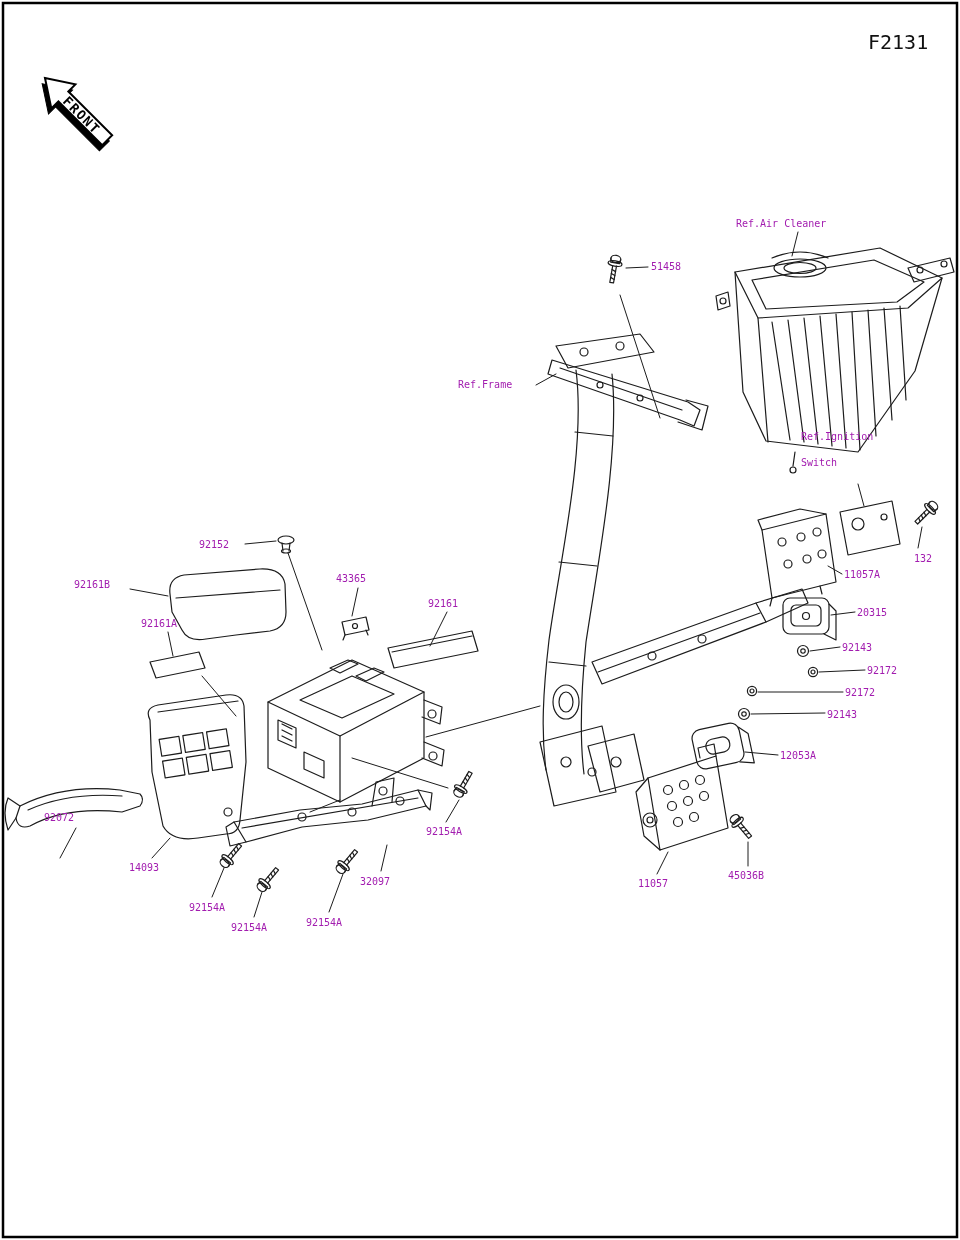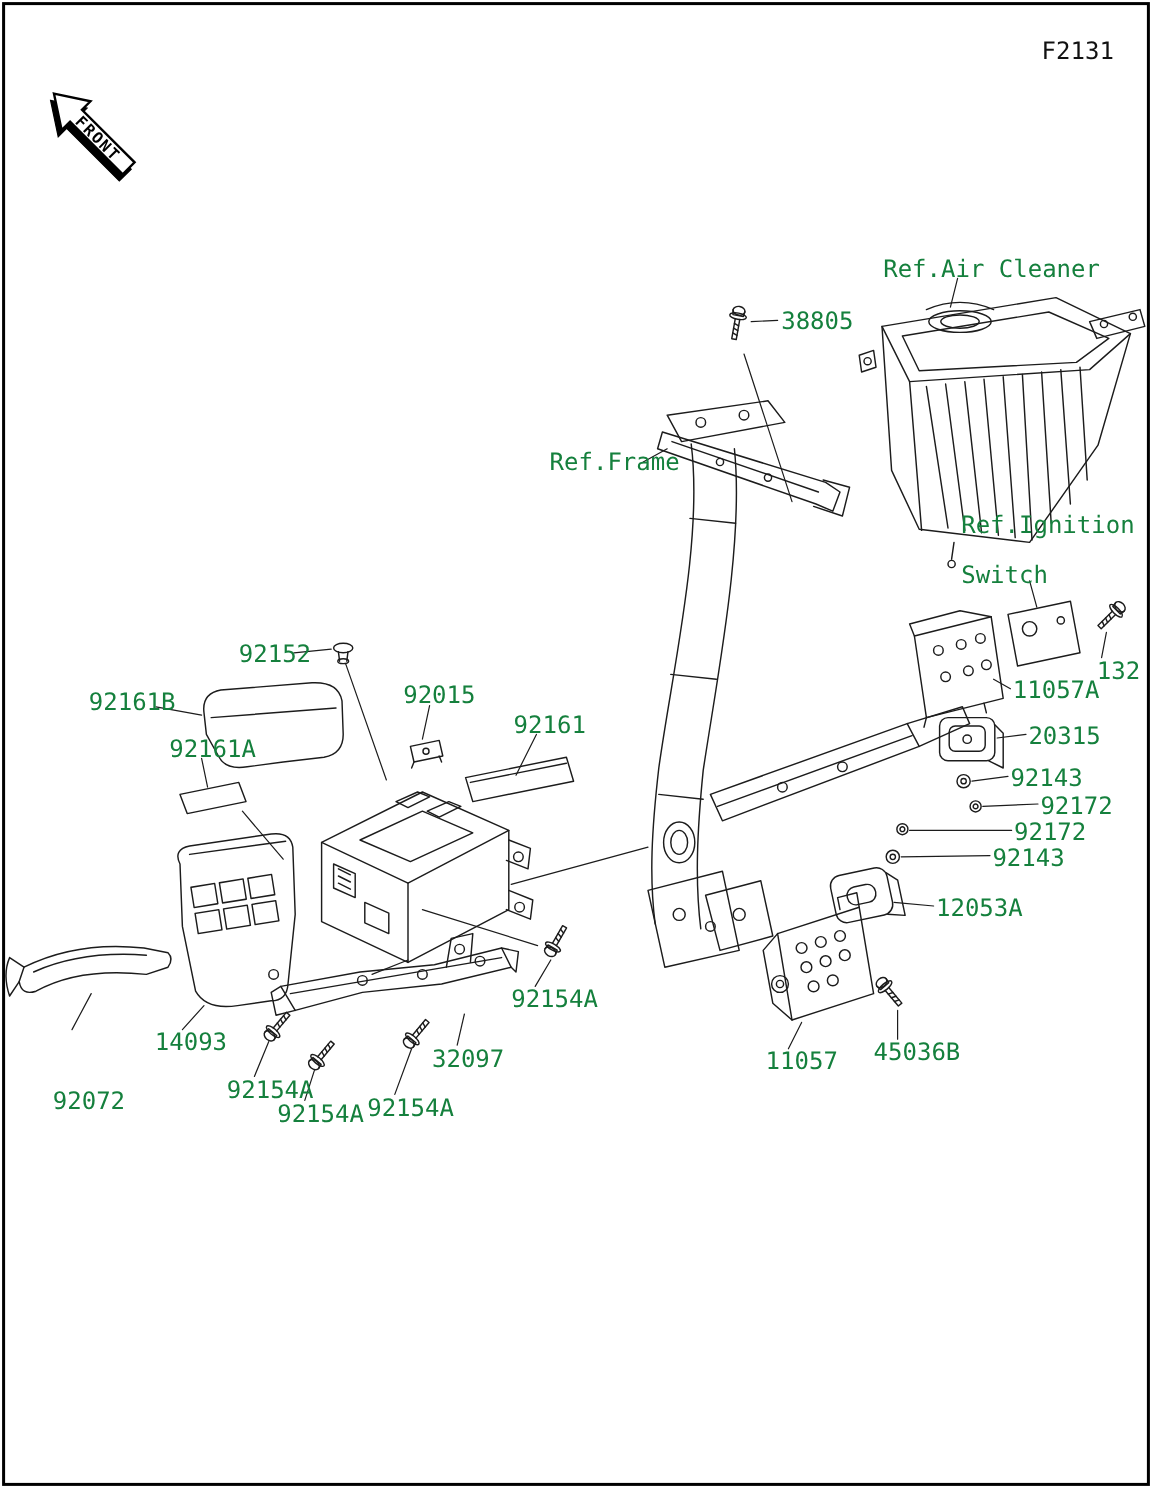--- a/index.html
+++ b/index.html
@@ -7,23 +7,23 @@
     position:relative;
     width:960px;height:1240px;
     background:#ffffff;
     font-family:"DejaVu Sans Mono",monospace;
     overflow:hidden;
     margin:0 auto;
   }
   .art-svg{position:absolute;left:0;top:0;}
   .callout{
     position:absolute;
-    font-size:20px;
+    font-size:10px;
     line-height:18px;
-    color:#15803d;
+    color:#a21caf;
     white-space:nowrap;
   }
   .figcode{position:absolute;font-size:20px;color:#111;}
 </style>
 </head>
 <body>
 
 <div class="page">
 
   <svg class="art-svg" width="960" height="1240" viewBox="0 0 960 1240">
@@ -291,39 +291,39 @@
         <path d="M340,800 L310,812"></path>
       </g>
     </g>
   </svg>
 
   <div class="figcode" style="left:868px;top:30px">F2131</div>
 
   <div class="callout" style="left:736px;top:215px">Ref.Air Cleaner</div>
   <div class="callout" style="left:458px;top:376px">Ref.Frame</div>
   <div class="callout" style="left:801px;top:428px">Ref.Ignition</div>
-  <div class="callout" style="left:801px;top:470px">Switch</div>
-
-  <div class="callout" style="left:651px;top:258px">38805</div>
+  <div class="callout" style="left:801px;top:454px">Switch</div>
+
+  <div class="callout" style="left:651px;top:258px">51458</div>
   <div class="callout" style="left:199px;top:536px">92152</div>
   <div class="callout" style="left:74px;top:576px">92161B</div>
   <div class="callout" style="left:141px;top:615px">92161A</div>
-  <div class="callout" style="left:336px;top:570px">92015</div>
+  <div class="callout" style="left:336px;top:570px">43365</div>
   <div class="callout" style="left:428px;top:595px">92161</div>
   <div class="callout" style="left:914px;top:550px">132</div>
   <div class="callout" style="left:844px;top:566px">11057A</div>
   <div class="callout" style="left:857px;top:604px">20315</div>
   <div class="callout" style="left:842px;top:639px">92143</div>
   <div class="callout" style="left:867px;top:662px">92172</div>
   <div class="callout" style="left:845px;top:684px">92172</div>
   <div class="callout" style="left:827px;top:706px">92143</div>
   <div class="callout" style="left:780px;top:747px">12053A</div>
   <div class="callout" style="left:426px;top:823px">92154A</div>
   <div class="callout" style="left:638px;top:875px">11057</div>
   <div class="callout" style="left:728px;top:867px">45036B</div>
-  <div class="callout" style="left:44px;top:908px">92072</div>
+  <div class="callout" style="left:44px;top:809px">92072</div>
   <div class="callout" style="left:129px;top:859px">14093</div>
   <div class="callout" style="left:189px;top:899px">92154A</div>
   <div class="callout" style="left:231px;top:919px">92154A</div>
   <div class="callout" style="left:306px;top:914px">92154A</div>
   <div class="callout" style="left:360px;top:873px">32097</div>
 
 </div>
 
 </body></html>

